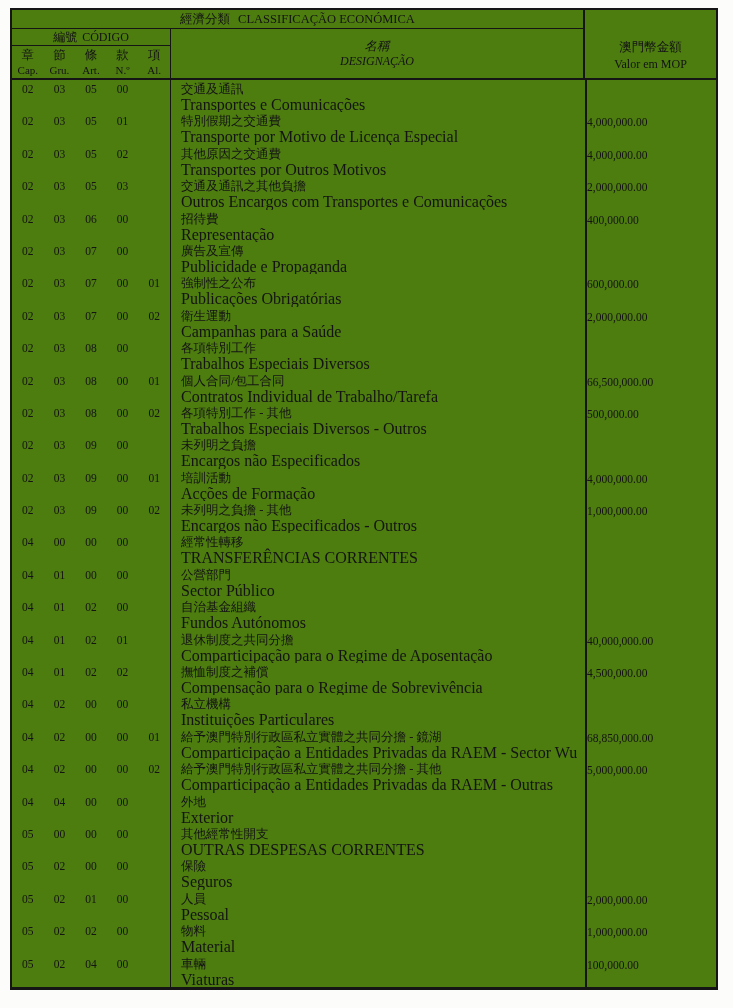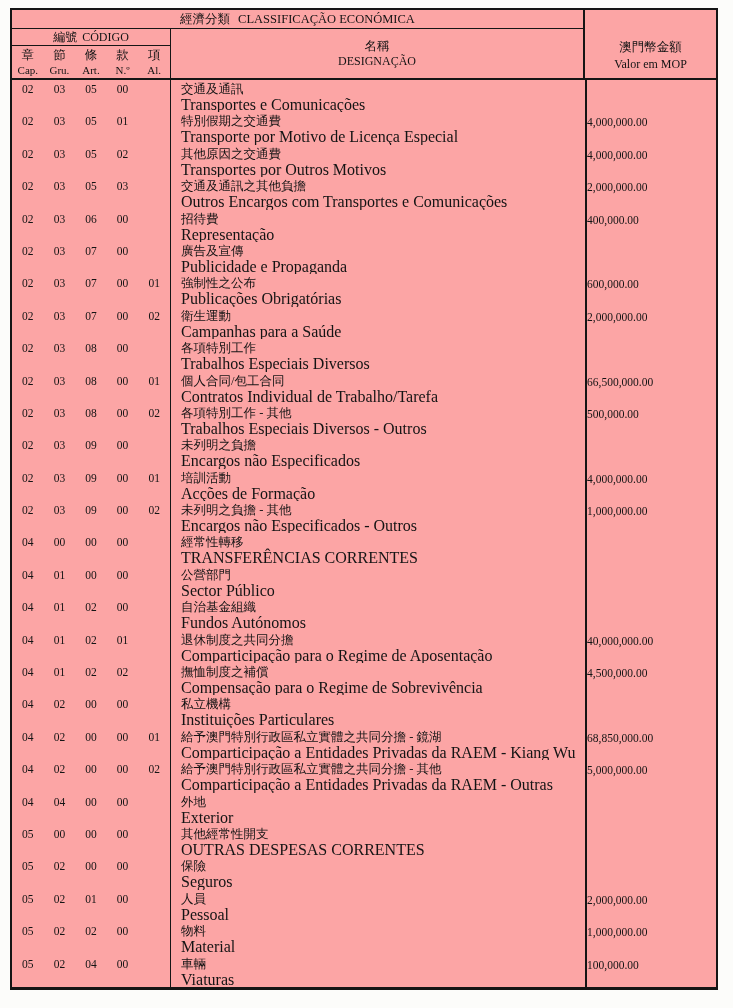--- a/index.html
+++ b/index.html
@@ -20,21 +20,21 @@
     position: absolute;
     left: 10px;
     top: 8px;
     width: 708px;
     height: 982px;
     box-sizing: border-box;
     border: 2px solid #151515;
     border-bottom-width: 3px;
     display: flex;
     flex-direction: column;
-    background: #fca5a5;
+    background: #4d7c0f;
   }
 
   
   .thead {
     flex: none;
     height: 68px;
     display: flex;
     border-bottom: 2px solid #151515;
   }
   .thead-left {
@@ -88,20 +88,21 @@
   .code-col-cell .zh { font-size: 12.5px; }
   .code-col-cell .pt { font-size: 11px; }
   .desig-header {
     flex: 1;
     border-left: 1.5px solid #151515;
     display: flex;
     flex-direction: column;
     align-items: center;
     justify-content: center;
     line-height: 15px;
+    font-style: italic;
   }
   .desig-header .zh { font-size: 12.5px; }
   .desig-header .pt { font-size: 12px; }
   .value-header {
     flex: none;
     width: 131px;
     border-left: 2px solid #151515;
     display: flex;
     flex-direction: column;
     align-items: center;
@@ -521,21 +522,21 @@
   <div class="trow">
     <div class="codes">
       <span class="code">04</span>
       <span class="code">02</span>
       <span class="code">00</span>
       <span class="code">00</span>
       <span class="code">01</span>
     </div>
     <div class="desig">
       <div class="zh">給予澳門特別行政區私立實體之共同分擔 - 鏡湖</div>
-      <div class="pt">Comparticipação a Entidades Privadas da RAEM - Kiang Wu</div>
+      <div class="pt">Comparticipação a Entidades Privadas da RAEM - Sector Wu</div>
     </div>
     <div class="val">68,850,000.00</div>
   </div>
 
   <div class="trow">
     <div class="codes">
       <span class="code">04</span>
       <span class="code">02</span>
       <span class="code">00</span>
       <span class="code">00</span>

